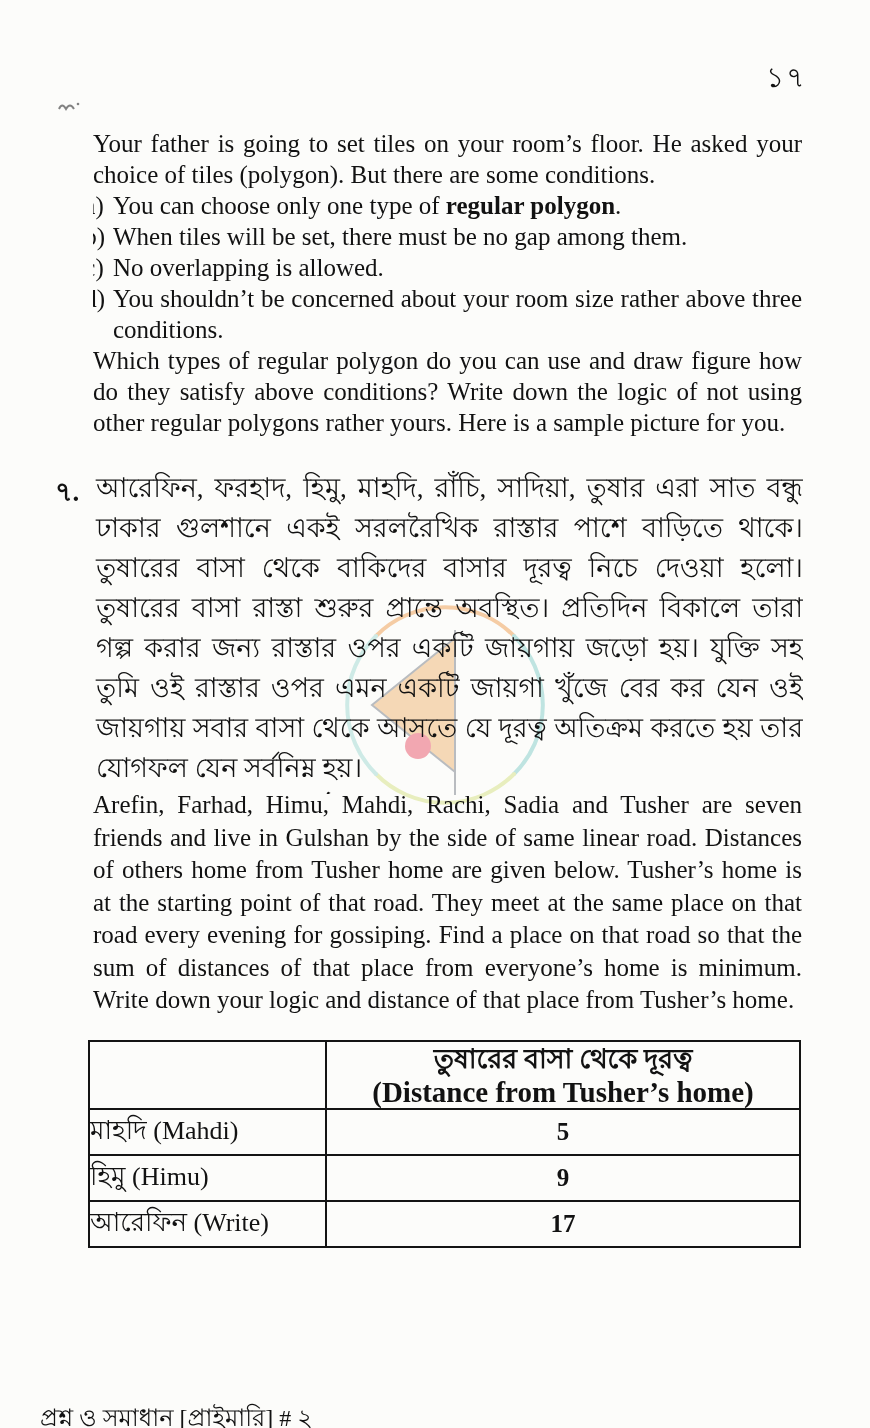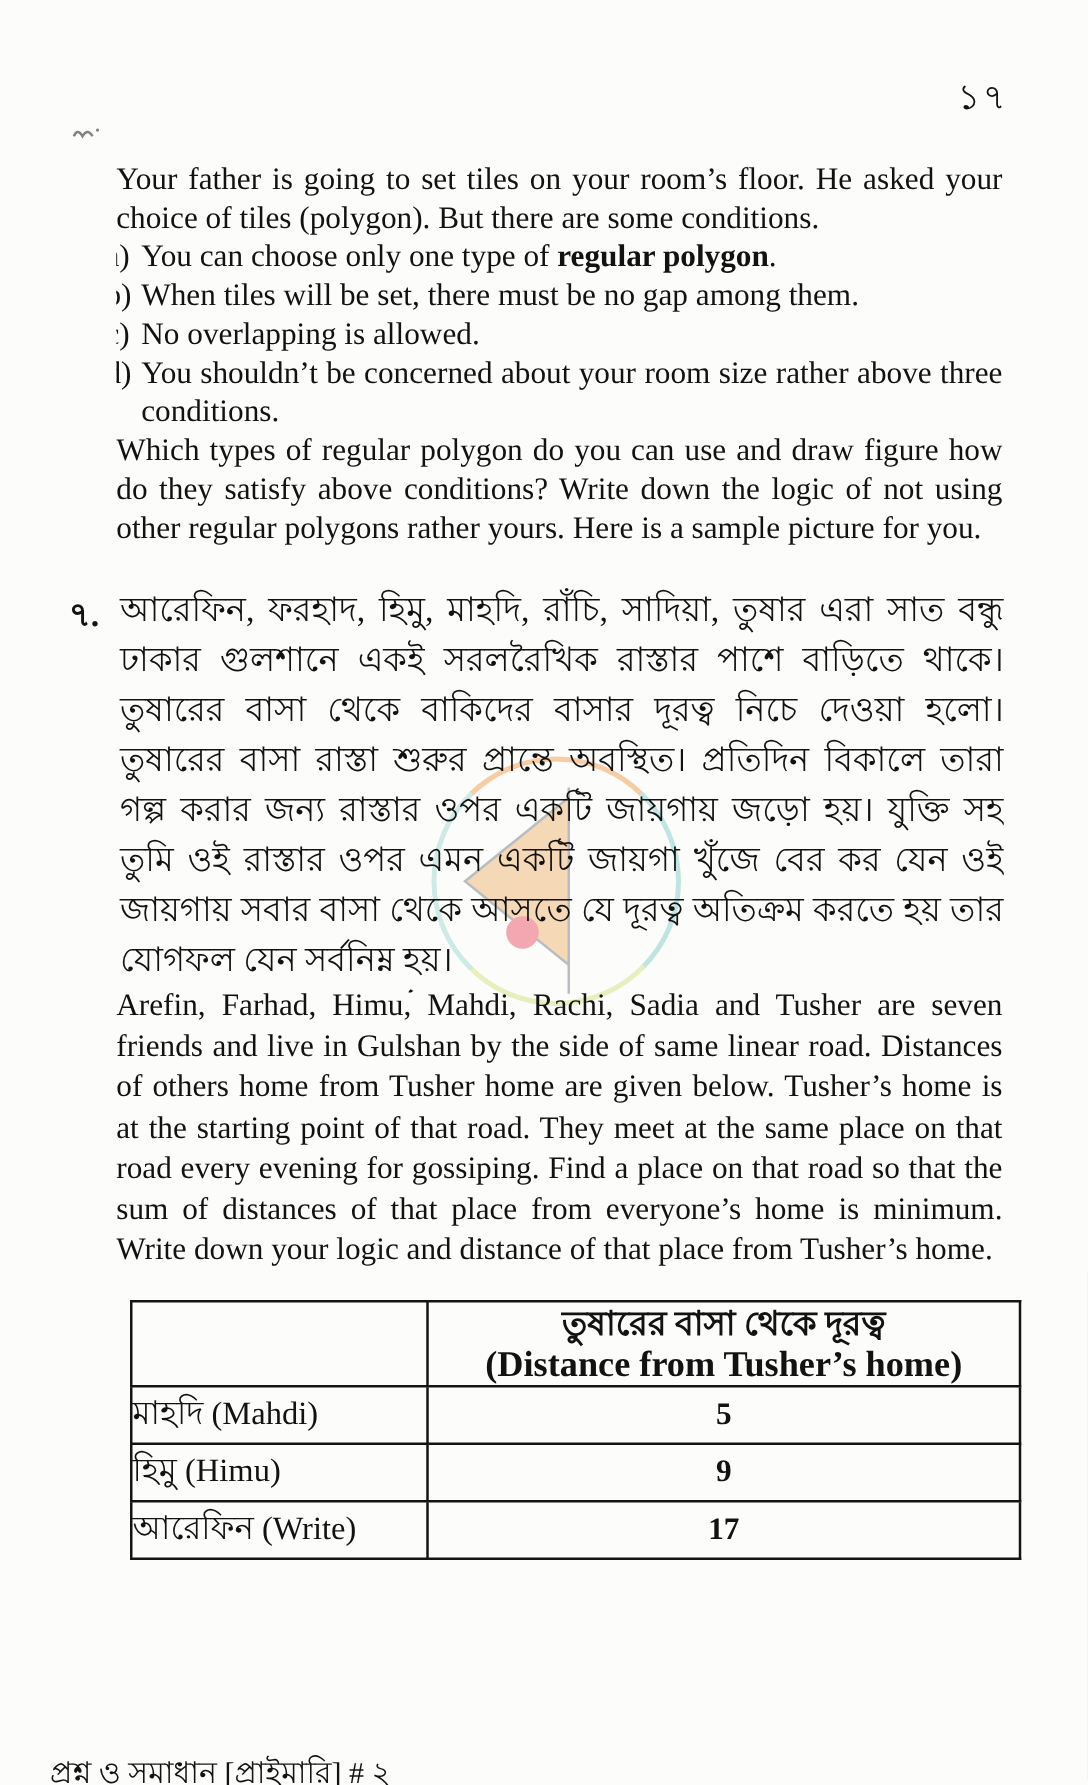--- a/index.html
+++ b/index.html
@@ -56,21 +56,21 @@
 
   
   .q7en{
     position:absolute;top:789px;left:93px;width:709px;
     font-size:25px;line-height:32.5px;
     overflow:hidden;max-height:266px;
   }
 
   
   table.dist{
-    position:absolute;top:1040px;left:104px;
+    position:absolute;top:1040px;left:88px;
     width:713px;border-collapse:collapse;table-layout:fixed;
     background:transparent;
   }
   table.dist th, table.dist td{
     border:2.5px solid #141414;
     padding:0;
   }
   col.c1{width:237px;}
   thead th{height:66px;vertical-align:middle;text-align:center;}
   .hbn{font-size:27px;line-height:34px;}

